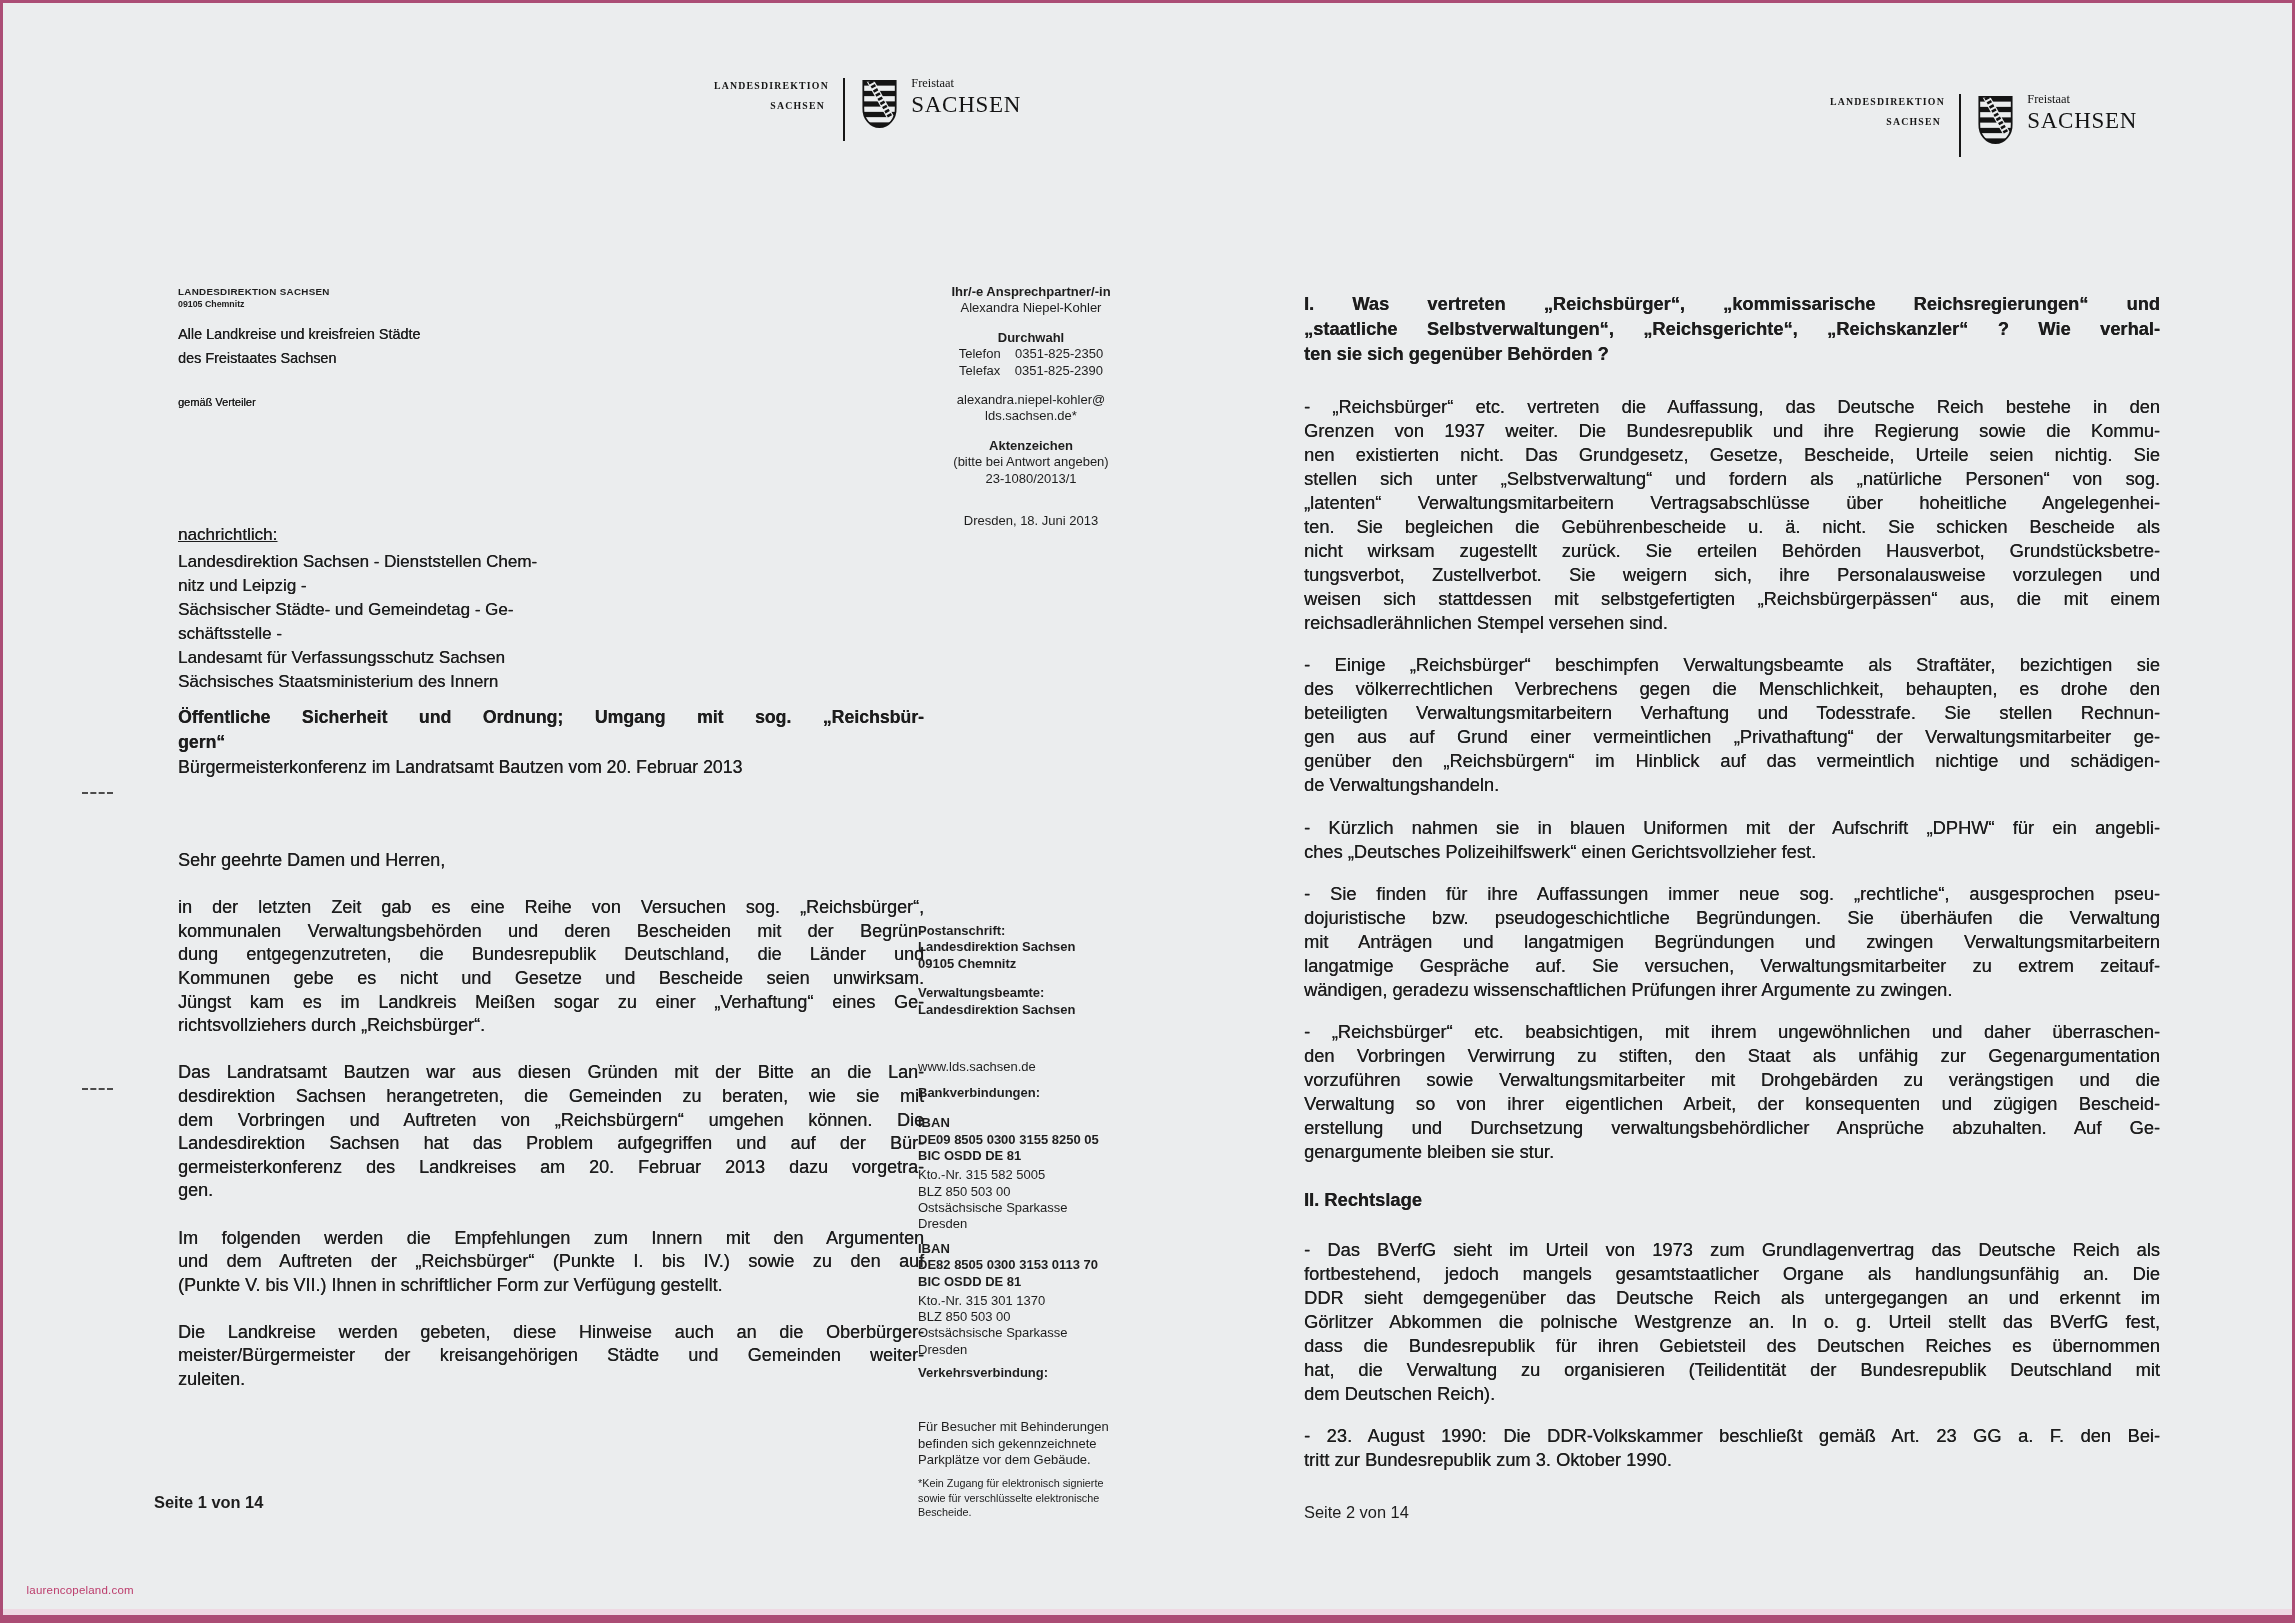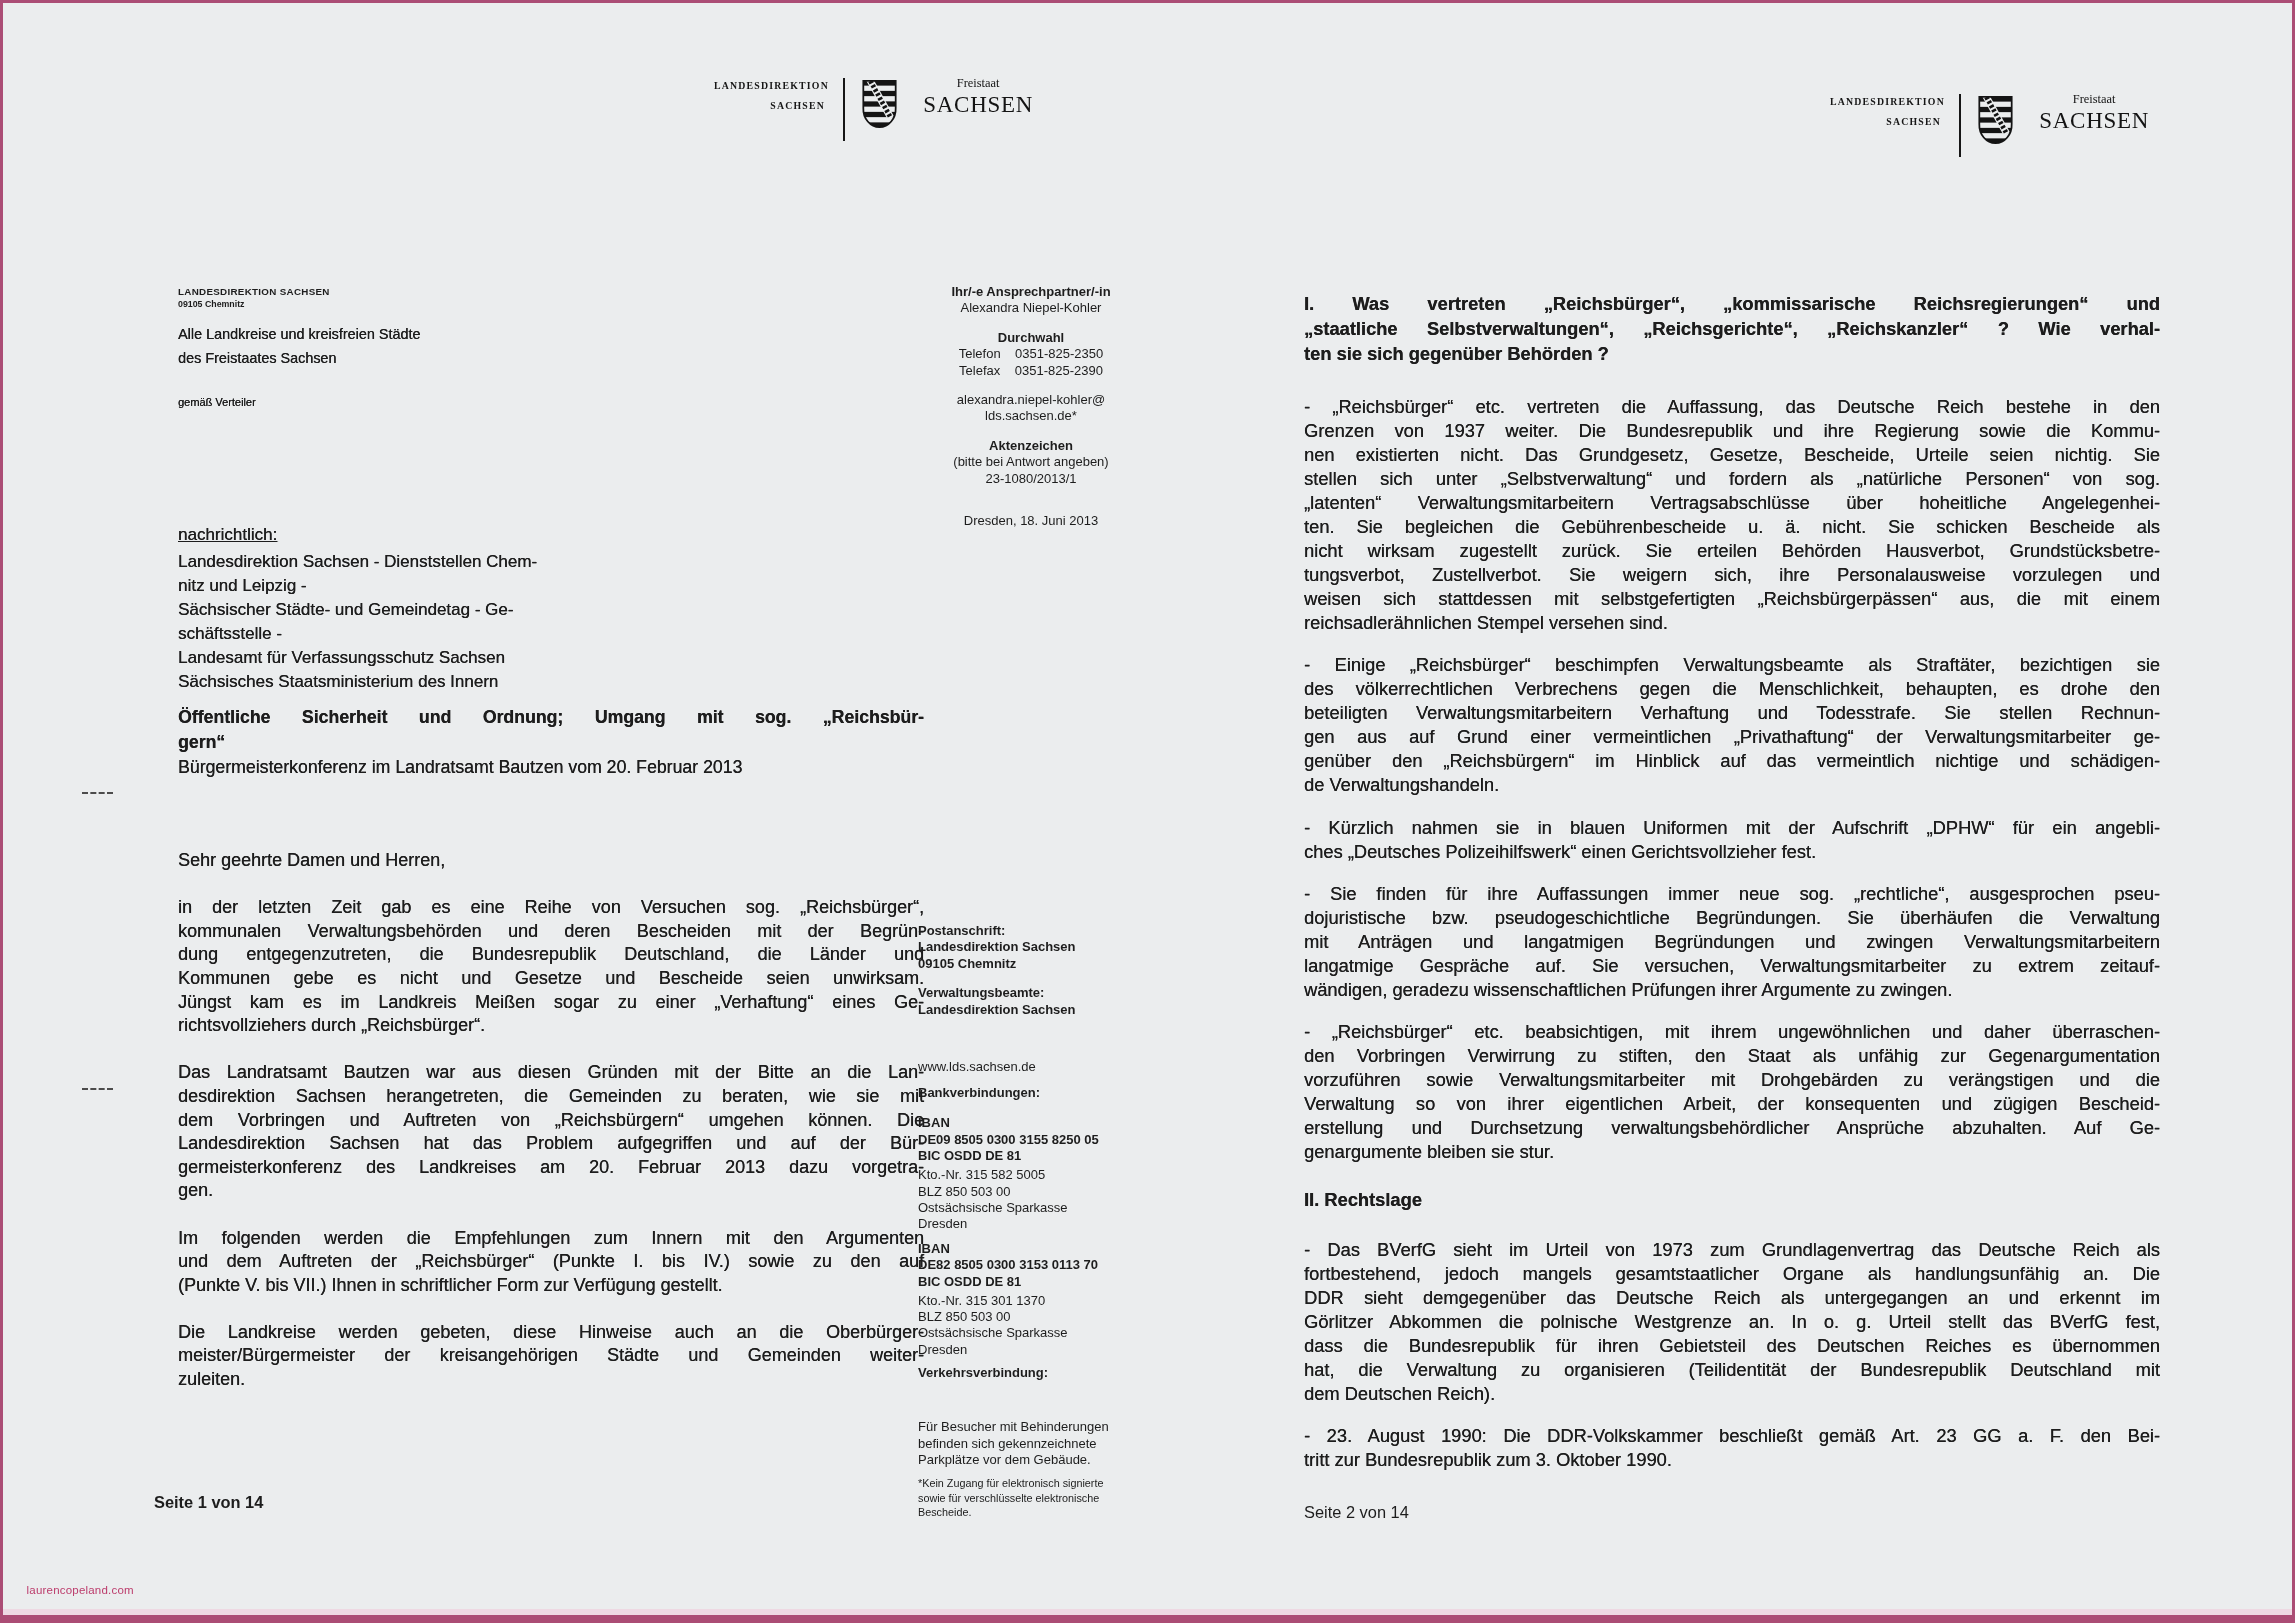--- a/index.html
+++ b/index.html
@@ -12,21 +12,21 @@
   .bottom-strip { position:absolute; left:0; right:0; bottom:0; height:6.5px; background:#eed9e3; }
 
   
   .hdr { position:absolute; display:flex; align-items:flex-start; }
   .hdr-left  { left:711px; top:73px; }
   .hdr-right { left:1827px; top:89px; }
   .org { width:111px; text-align:right; font-family:"Liberation Serif", serif;
          font-size:9.8px; letter-spacing:1.2px; line-height:20px; color:#161616; font-weight:bold; }
   .divider { width:2px; background:#161616; height:63px; margin:2px 17px 0 18.3px; }
   .shield { margin-top:3.3px; flex:0 0 auto; }
-  .state { margin-left:26px; font-family:"Liberation Serif", serif; color:#141414;text-align:center; }
+  .state { margin-left:14px; font-family:"Liberation Serif", serif; color:#141414; }
   .state-fs { font-size:12.4px; line-height:15.7px; }
   .state-sn { font-size:23px; line-height:25px; letter-spacing:0.7px; }
 
   
   .sender { position:absolute; left:175px; top:283px; font-weight:bold; line-height:12.4px; }
   .sender-l1 { font-size:9.8px; letter-spacing:0.3px; }
   .sender-l2 { font-size:8.8px; }
   .recipient { position:absolute; left:175px; top:319px; font-size:14.4px; line-height:24px; }
   .distribution { position:absolute; left:175px; top:393px; font-size:11px; }
   .cc { position:absolute; left:175px; top:520px; width:746px; font-size:17px; line-height:24px; }

